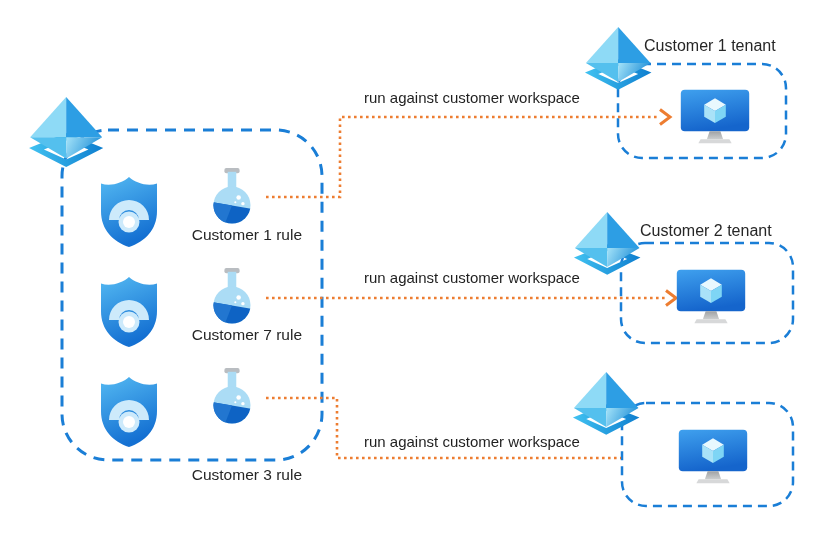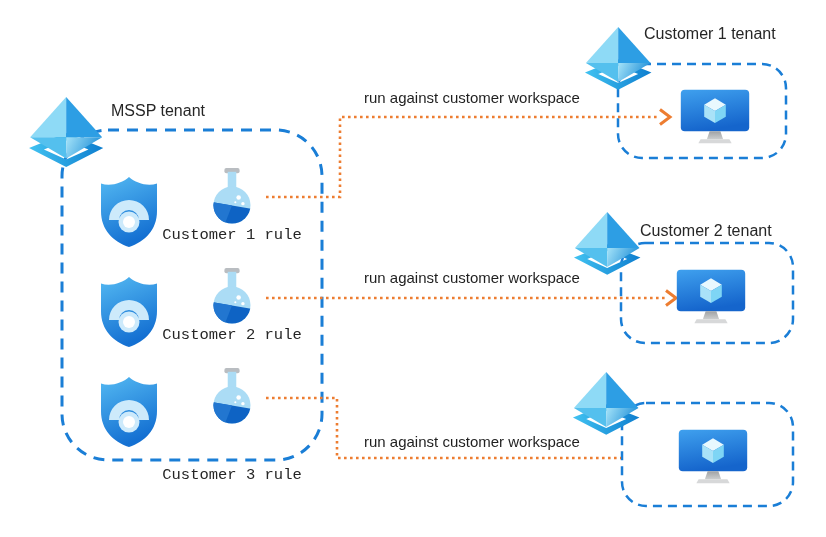--- a/index.html
+++ b/index.html
@@ -3,21 +3,21 @@
 <meta charset="utf-8">
 <style>
   html,body{margin:0;padding:0;background:#ffffff;}
   .stage{
     position:relative;width:826px;height:537px;background:#ffffff;overflow:hidden;
     font-family:"Liberation Sans",sans-serif;color:#262626;
   }
   .stage svg.diagram{position:absolute;left:0;top:0;}
   .lbl{position:absolute;white-space:nowrap;color:#262626;}
   .lbl-tenant{font-size:16px;line-height:19px;}
-  .lbl-rule{font-size:15.5px;line-height:18px;width:140px;text-align:center;white-space:nowrap;font-family:Liberation Mono, monospace;}
+  .lbl-rule{font-size:15.5px;line-height:18px;width:140px;text-align:right;white-space:nowrap;}
   .lbl-arrow{font-size:15px;line-height:15px;width:202px;text-align:center;color:#1f1f1f;}
 </style>
 </head>
 <body>
 
 <div class="stage">
 
   <svg class="diagram" width="826" height="537" viewBox="0 0 826 537">
     <defs>
       <linearGradient id="gShield" x1="0" y1="0" x2="0.35" y2="1">
@@ -132,26 +132,25 @@
       <use href="#icoMonitor"></use>
       </g>
     <g transform="translate(675,268) scale(0.9)">
       <use href="#icoMonitor"></use>
       </g>
     <g transform="translate(677,428) scale(0.9)">
       <use href="#icoMonitor"></use>
       </g>
   </svg>
 
-  <div class="lbl lbl-tenant" style="left:111px;top:101px;">MSSP tenant</div>
 
   <div class="lbl lbl-rule" style="left:162px;top:226px;">Customer 1 rule</div>
-  <div class="lbl lbl-rule" style="left:162px;top:326px;">Customer 2 rule</div>
+  <div class="lbl lbl-rule" style="left:162px;top:326px;">Customer 7 rule</div>
   <div class="lbl lbl-rule" style="left:162px;top:426px;margin-top:40px;">Customer 3 rule</div>
 
-  <div class="lbl lbl-tenant" style="left:644px;top:24px;">Customer 1 tenant</div>
+  <div class="lbl lbl-tenant" style="left:644px;top:36px;">Customer 1 tenant</div>
   <div class="lbl lbl-tenant" style="left:640px;top:221px;">Customer 2 tenant</div>
 
   <div class="lbl lbl-arrow" style="left:364px;top:90px;">run against customer workspace</div>
   <div class="lbl lbl-arrow" style="left:364px;top:270px;">run against customer workspace</div>
   <div class="lbl lbl-arrow" style="left:364px;top:434px;">run against customer workspace</div>
 
 </div>
 
 </body></html>

